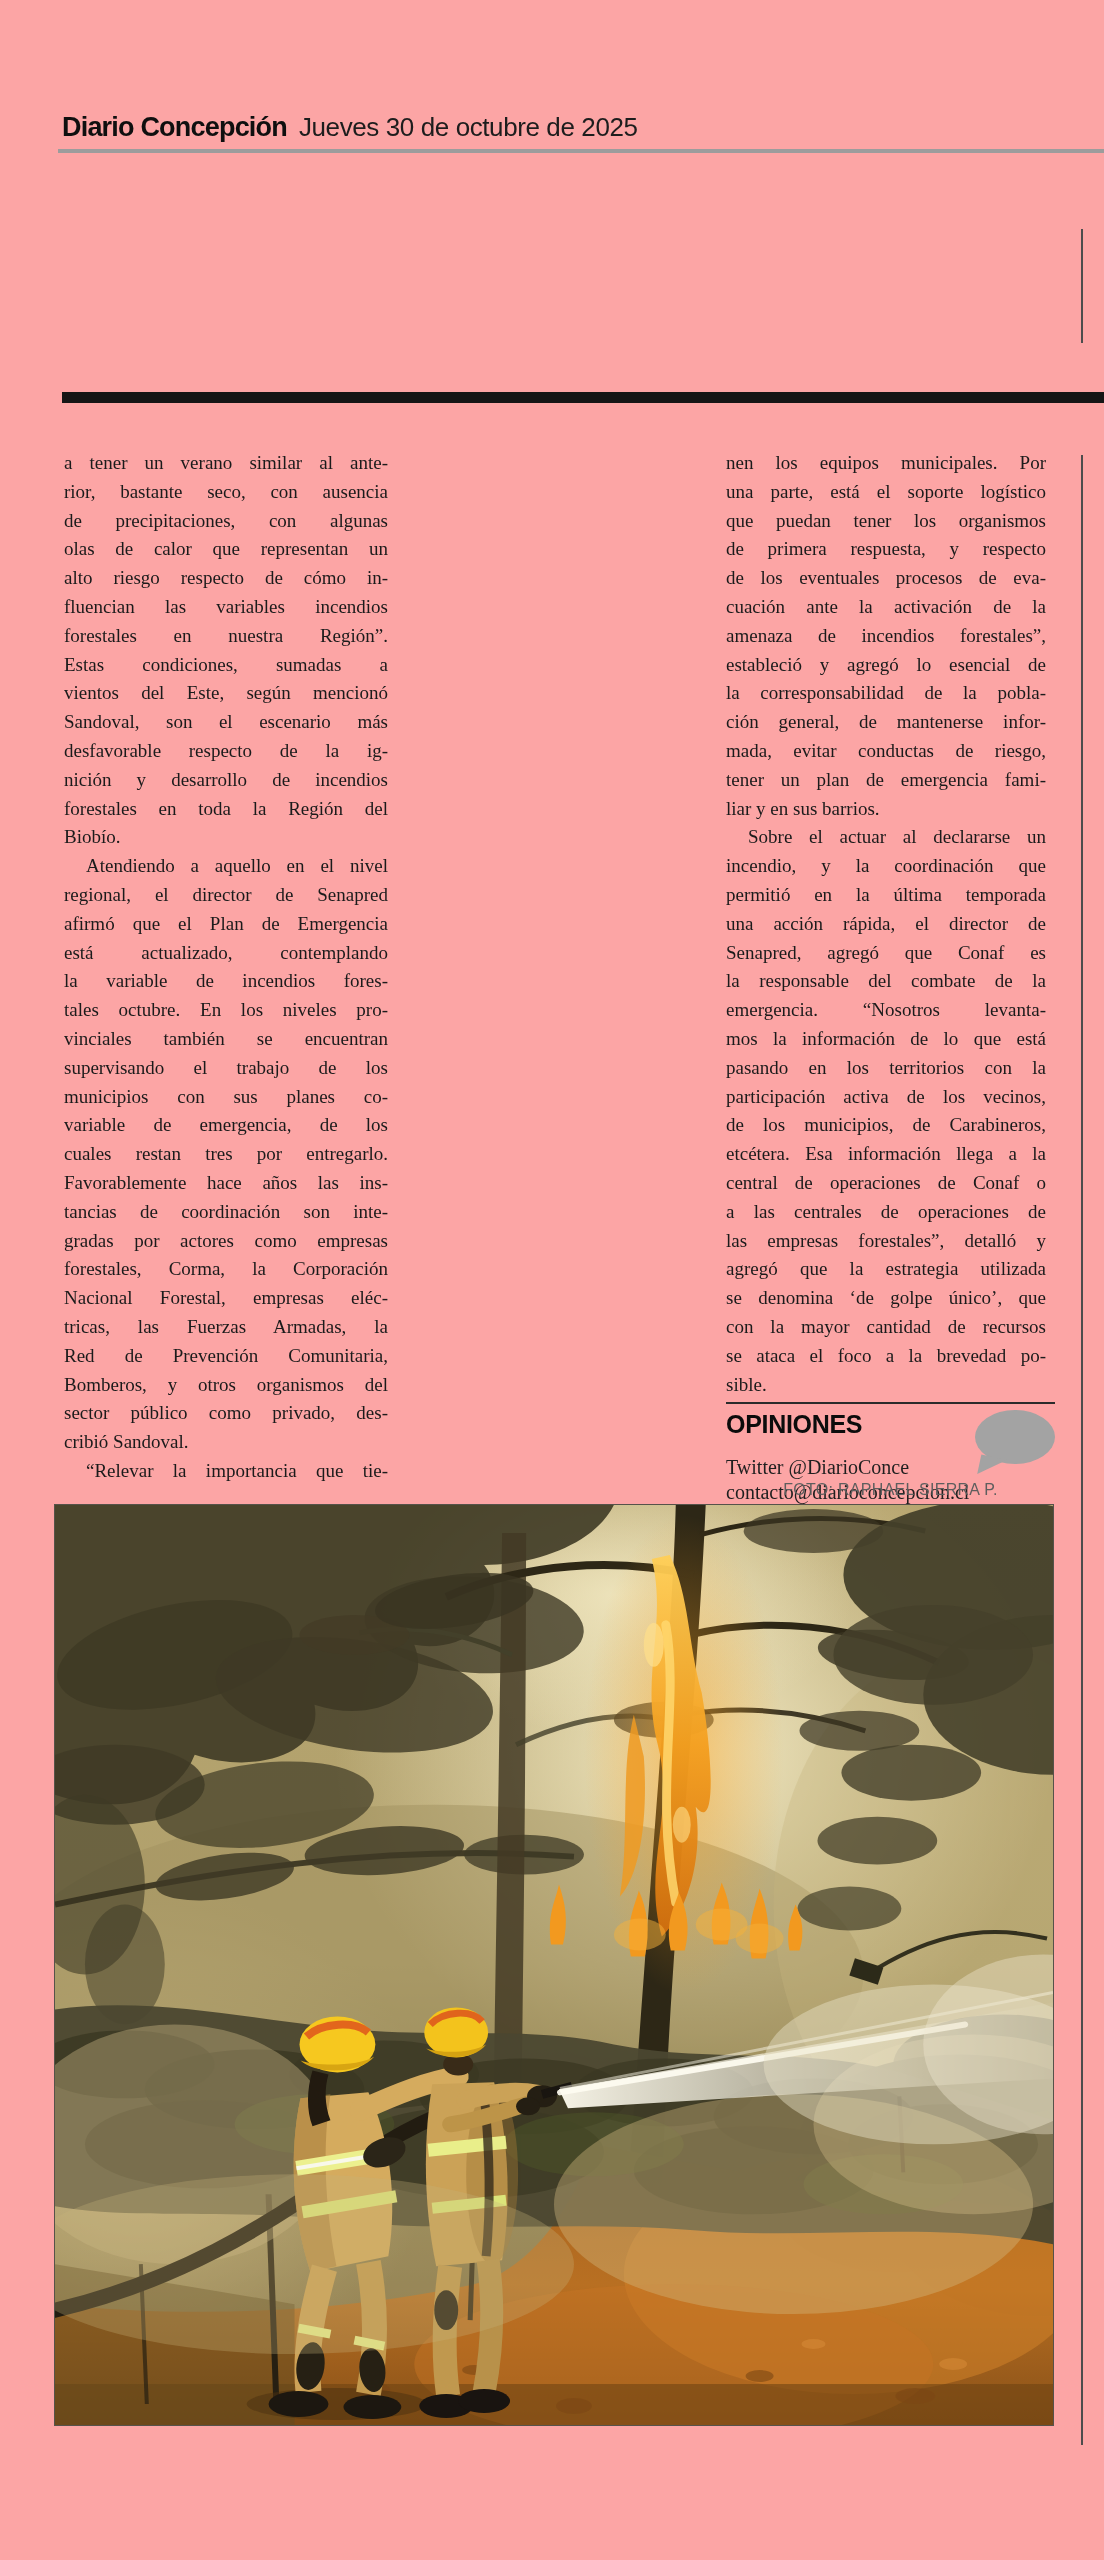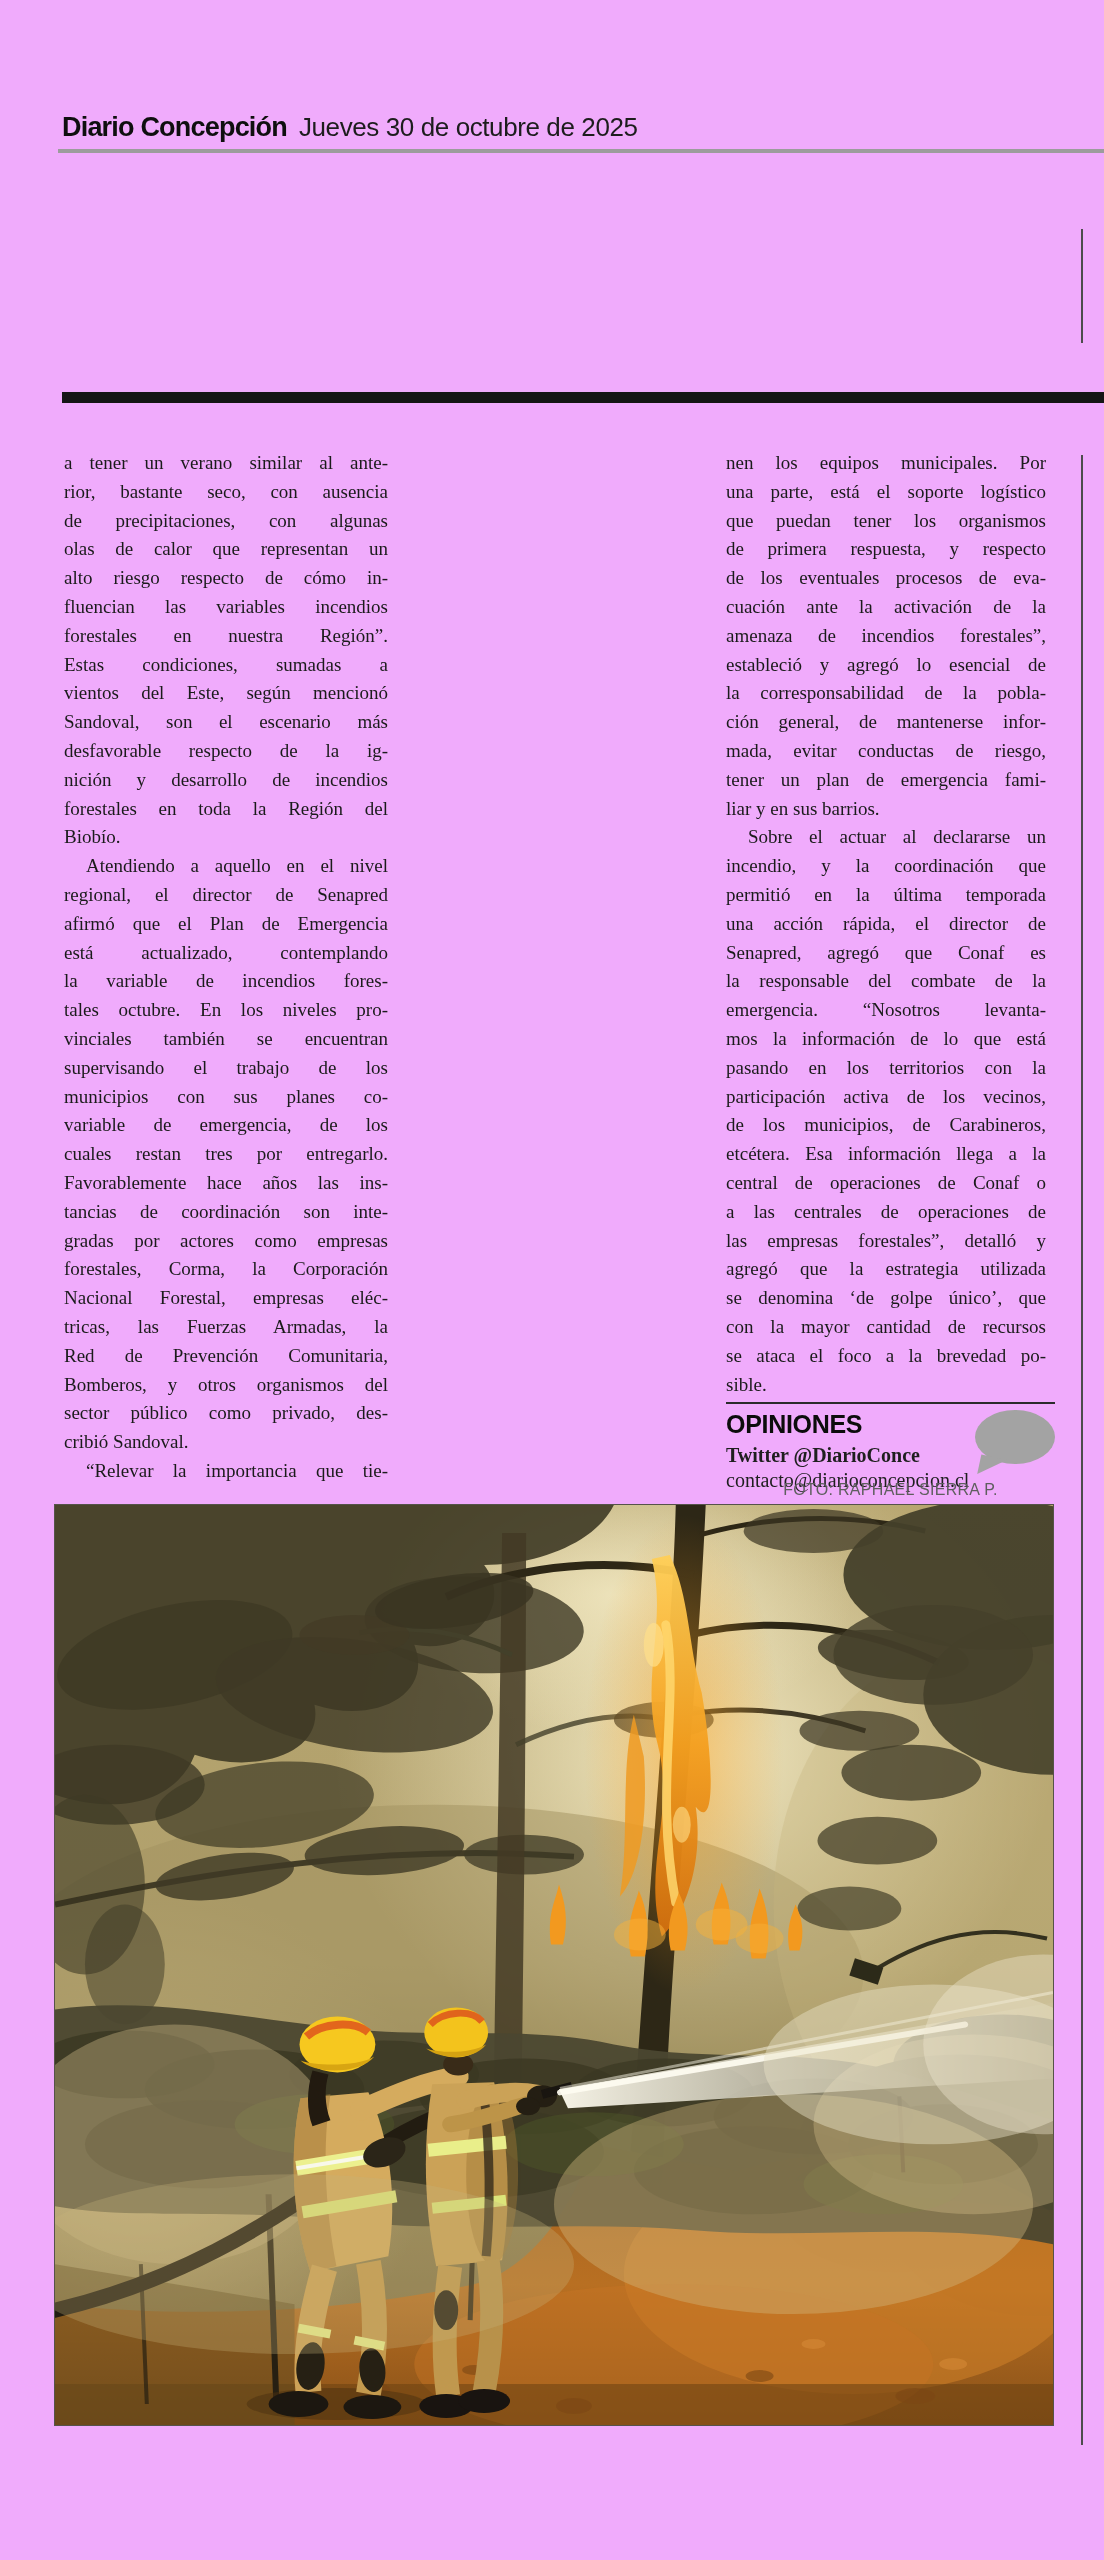--- a/index.html
+++ b/index.html
@@ -1,16 +1,16 @@
 <!DOCTYPE html>
 <html><head>
 <meta charset="utf-8">
 <style>
   html,body{margin:0;padding:0;background:#ffffff;}
-  .page{position:relative;width:1104px;height:2560px;background:#f0abfc;overflow:hidden;
+  .page{position:relative;width:1104px;height:2560px;background:#fca5a5;overflow:hidden;
         font-family:"Liberation Serif",serif;color:#1b1b1b;}
   
   .header{position:absolute;left:62px;top:112px;white-space:nowrap;}
   .brand{font-family:"Liberation Sans",sans-serif;font-weight:700;font-size:27px;
          letter-spacing:-0.8px;color:#0f0f0f;}
   .hdate{font-family:"Liberation Sans",sans-serif;font-weight:400;font-size:26px;
          letter-spacing:-0.4px;color:#1d1d1d;margin-left:12px;}
   .header-rule{position:absolute;left:58px;top:149px;width:1046px;height:4px;background:#9c9c9c;}
   .vrule-top{position:absolute;left:1081px;top:229px;width:2px;height:114px;background:#4c4c4c;}
   .black-bar{position:absolute;left:62px;top:392px;width:1042px;height:11px;background:#151515;}
@@ -21,21 +21,21 @@
   .tl{font-size:19px;line-height:28.8px;color:#1b1b1b;text-align:justify;text-align-last:justify;
       white-space:nowrap;}
   .tl.end{text-align-last:left;}
   .tl.ind{text-indent:22px;}
   
   .opi{position:absolute;left:726px;top:1402px;width:329px;}
   .opi-rule{height:2px;background:#2b2b2b;}
   .opi-title{font-family:"Liberation Sans",sans-serif;font-weight:700;font-size:25px;
              letter-spacing:-0.3px;color:#0c0c0c;margin-top:6px;}
   .opi-line{font-size:20px;line-height:25px;color:#1f1f1f;}
-  .opi-line.first{margin-top:4px;font-weight:bold;}
+  .opi-line.first{margin-top:16px;}
   .bubble{position:absolute;left:249px;top:8px;width:80px;height:54px;background:#a3a3a3;
           border-radius:50%;}
   .bubble::after{content:"";position:absolute;left:4px;bottom:-13px;width:0;height:0;
           border-top:20px solid #a3a3a3;border-right:26px solid transparent;transform:rotate(12deg);}
   .credit{position:absolute;left:726px;top:1481px;width:329px;text-align:center;
           font-family:"Liberation Sans",sans-serif;font-size:16px;color:#5e5e5e;letter-spacing:0.3px;}
   
   .photo{position:absolute;left:54px;top:1504px;width:1000px;height:922px;
          border:1px solid #56524a;box-sizing:border-box;overflow:hidden;}
   .photo svg{display:block;width:100%;height:100%;}

